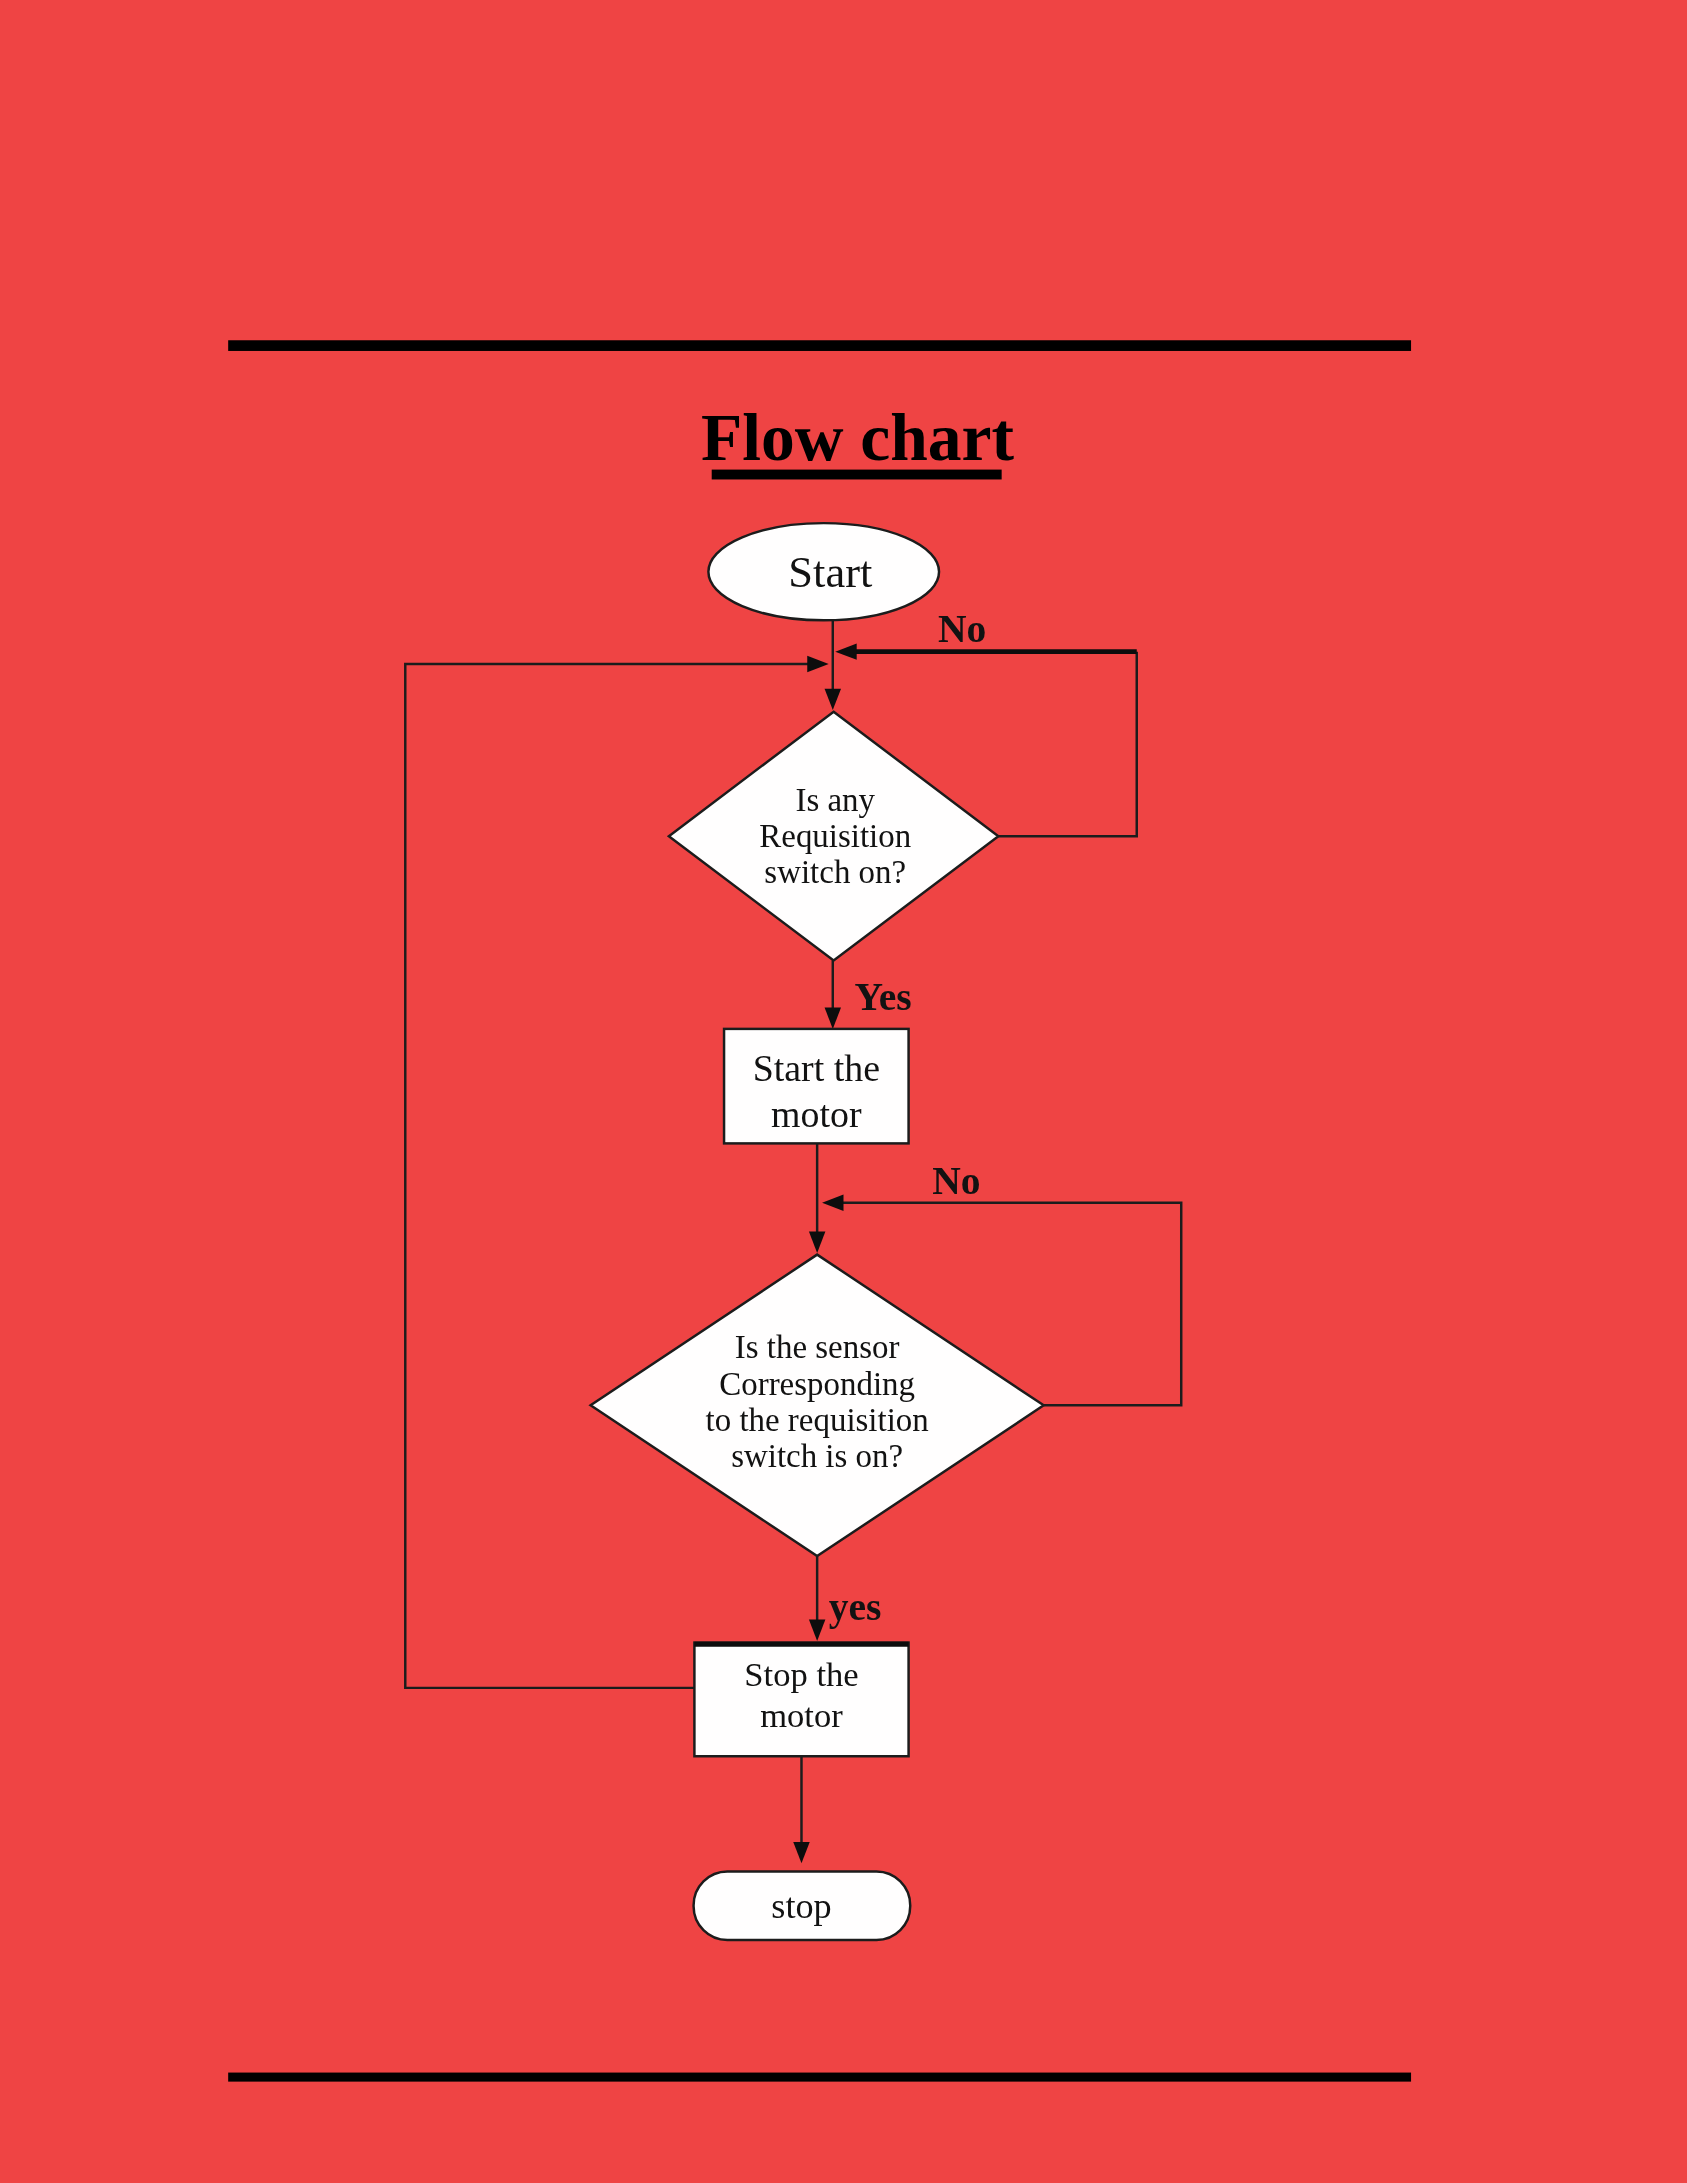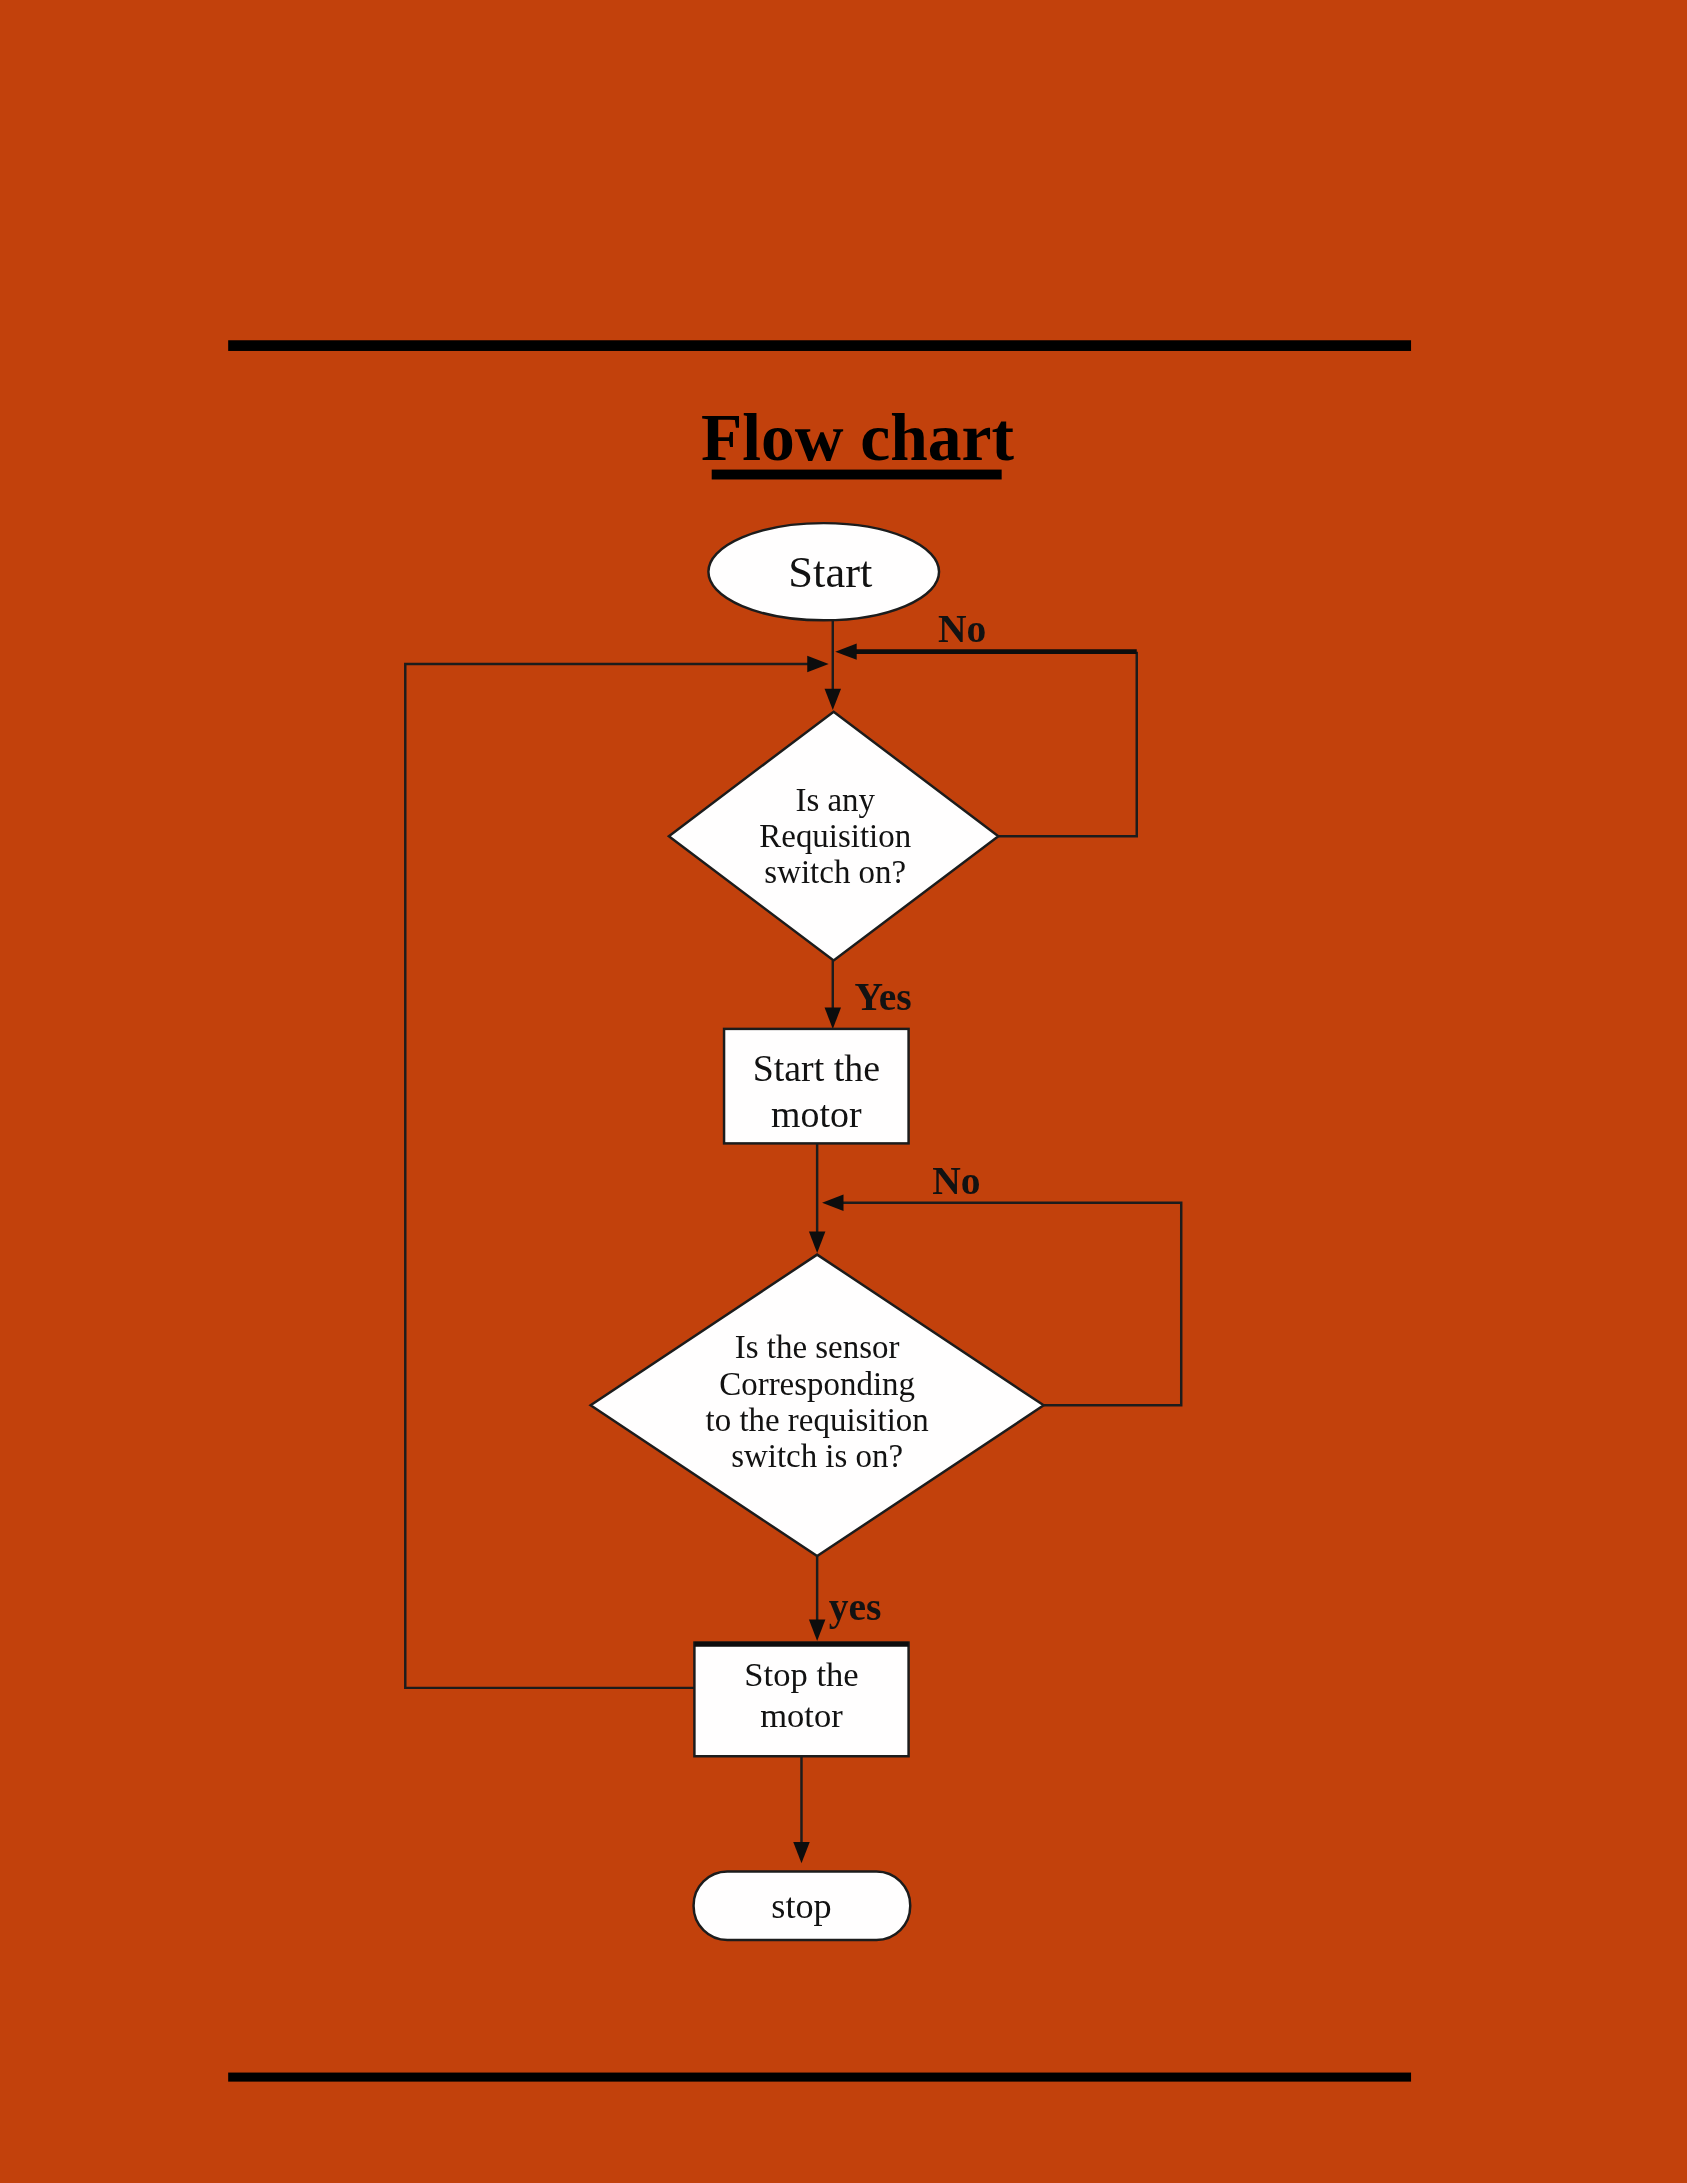--- a/index.html
+++ b/index.html
@@ -4,21 +4,21 @@
 <style>
   html, body {
     margin: 0;
     padding: 0;
     background: #ffffff;
   }
   .page {
     position: relative;
     width: 1687px;
     height: 2183px;
-    background: #c2410c;
+    background: #ef4444;
     font-family: "Liberation Serif", "DejaVu Serif", serif;
     overflow: hidden;
     text-align: center;
   }
   svg text {
     fill: #121212;
     font-family: "Liberation Serif", "DejaVu Serif", serif;
   }
   .node-text   { font-size: 40px; }
   .node-text-lg{ font-size: 46px; }

